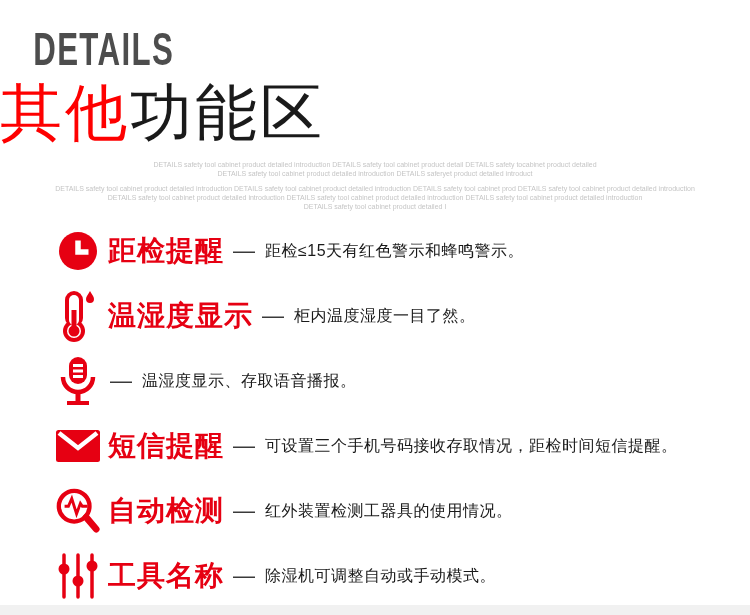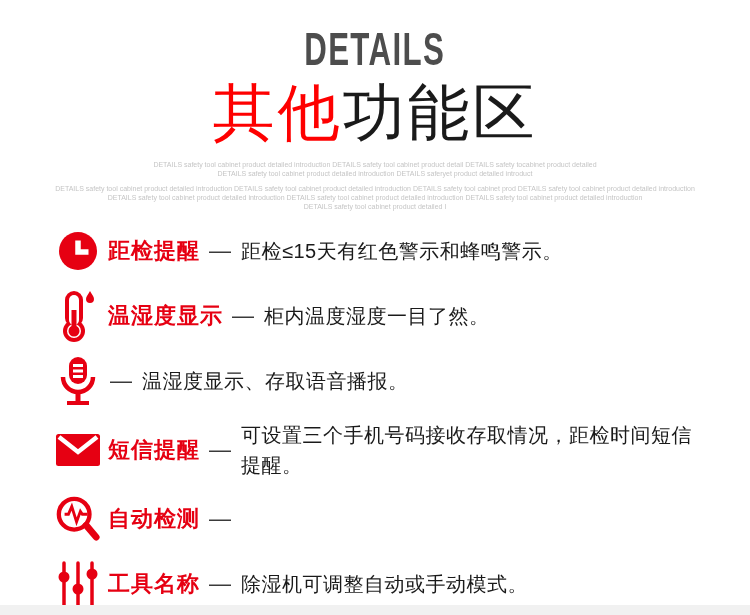--- a/index.html
+++ b/index.html
@@ -10,21 +10,21 @@
     --fineprint-gray:#c5c5c5;
     --dash-gray:#3a3a3a;
     --footer-strip-gray:#f1f1f1;
   }
   *{margin:0;padding:0;box-sizing:border-box;}
   html,body{background:#fff;}
   body{font-family:"Liberation Sans","DejaVu Sans",sans-serif;}
   .page{position:relative;width:750px;height:615px;background:#fff;overflow:hidden;margin:0 auto;}
 
   
-  .header{text-align:center;padding-top:26px;}
+  .header{padding-top:26px;}
   .details-en{line-height:1;}
   .details-en .condensed{
     display:inline-block;
     font-size:46px;font-weight:bold;color:var(--details-gray);
     letter-spacing:2px;
     transform:scaleX(0.68);transform-origin:50% 50%;
     line-height:1;
   }
   .cn-title{
     margin-top:7px;
@@ -42,31 +42,31 @@
   .features{margin-top:14px;padding:0 46px 0 55px;}
   .feature-row{display:flex;align-items:center;margin-bottom:13px;min-height:50px;}
   .feature-icon{
     flex:0 0 46px;width:46px;height:52px;
     display:flex;align-items:center;justify-content:center;
     color:var(--accent-red);
   }
   .feature-title{
     flex:0 0 auto;
     margin-left:7px;
-    font-size:22px;font-weight:bold;letter-spacing:1px;
+    font-size:28px;font-weight:bold;letter-spacing:1px;
     color:var(--accent-red);white-space:nowrap;
   }
   .feature-dash{
     flex:0 0 auto;
     margin:0 10px 0 9px;
     font-size:22px;color:var(--dash-gray);
     line-height:1;
   }
   .feature-desc{
-    font-size:20px;color:var(--text-dark);
+    font-size:16px;color:var(--text-dark);
     line-height:1.5;letter-spacing:0.5px;
     font-weight:400;
   }
 
   
   .footer-strip{position:absolute;left:0;bottom:0;width:100%;height:10px;background:var(--footer-strip-gray);}
 </style>
 </head>
 <body>
 
@@ -153,20 +153,21 @@
     <div class="feature-row">
       <span class="feature-icon">
         <svg width="48" height="50" viewBox="0 0 48 50">
           <circle cx="20" cy="20" r="16" fill="none" stroke="currentColor" stroke-width="4.5"></circle>
           <path d="M10 20 h4 l3.5 -8 5 16 4 -11 2 3 h5.5" fill="none" stroke="currentColor" stroke-width="3"></path>
           <path d="M32.5 31.5 L43 44" fill="none" stroke="currentColor" stroke-width="7" stroke-linecap="round"></path>
         </svg>
       </span>
       <span class="feature-title">自动检测</span>
       <span class="feature-dash">—</span>
+      <span class="feature-desc">红外装置检测工器具的使用情况。</span>
     </div>
 
     <div class="feature-row">
       <span class="feature-icon">
         <svg width="46" height="48" viewBox="0 0 46 48">
           <path d="M9 3 V45" stroke="currentColor" stroke-width="3.5" stroke-linecap="round"></path>
           <path d="M23 3 V45" stroke="currentColor" stroke-width="3.5" stroke-linecap="round"></path>
           <path d="M37 3 V45" stroke="currentColor" stroke-width="3.5" stroke-linecap="round"></path>
           <circle cx="9" cy="17" r="5.5" fill="currentColor"></circle>
           <circle cx="23" cy="29" r="5.5" fill="currentColor"></circle>

